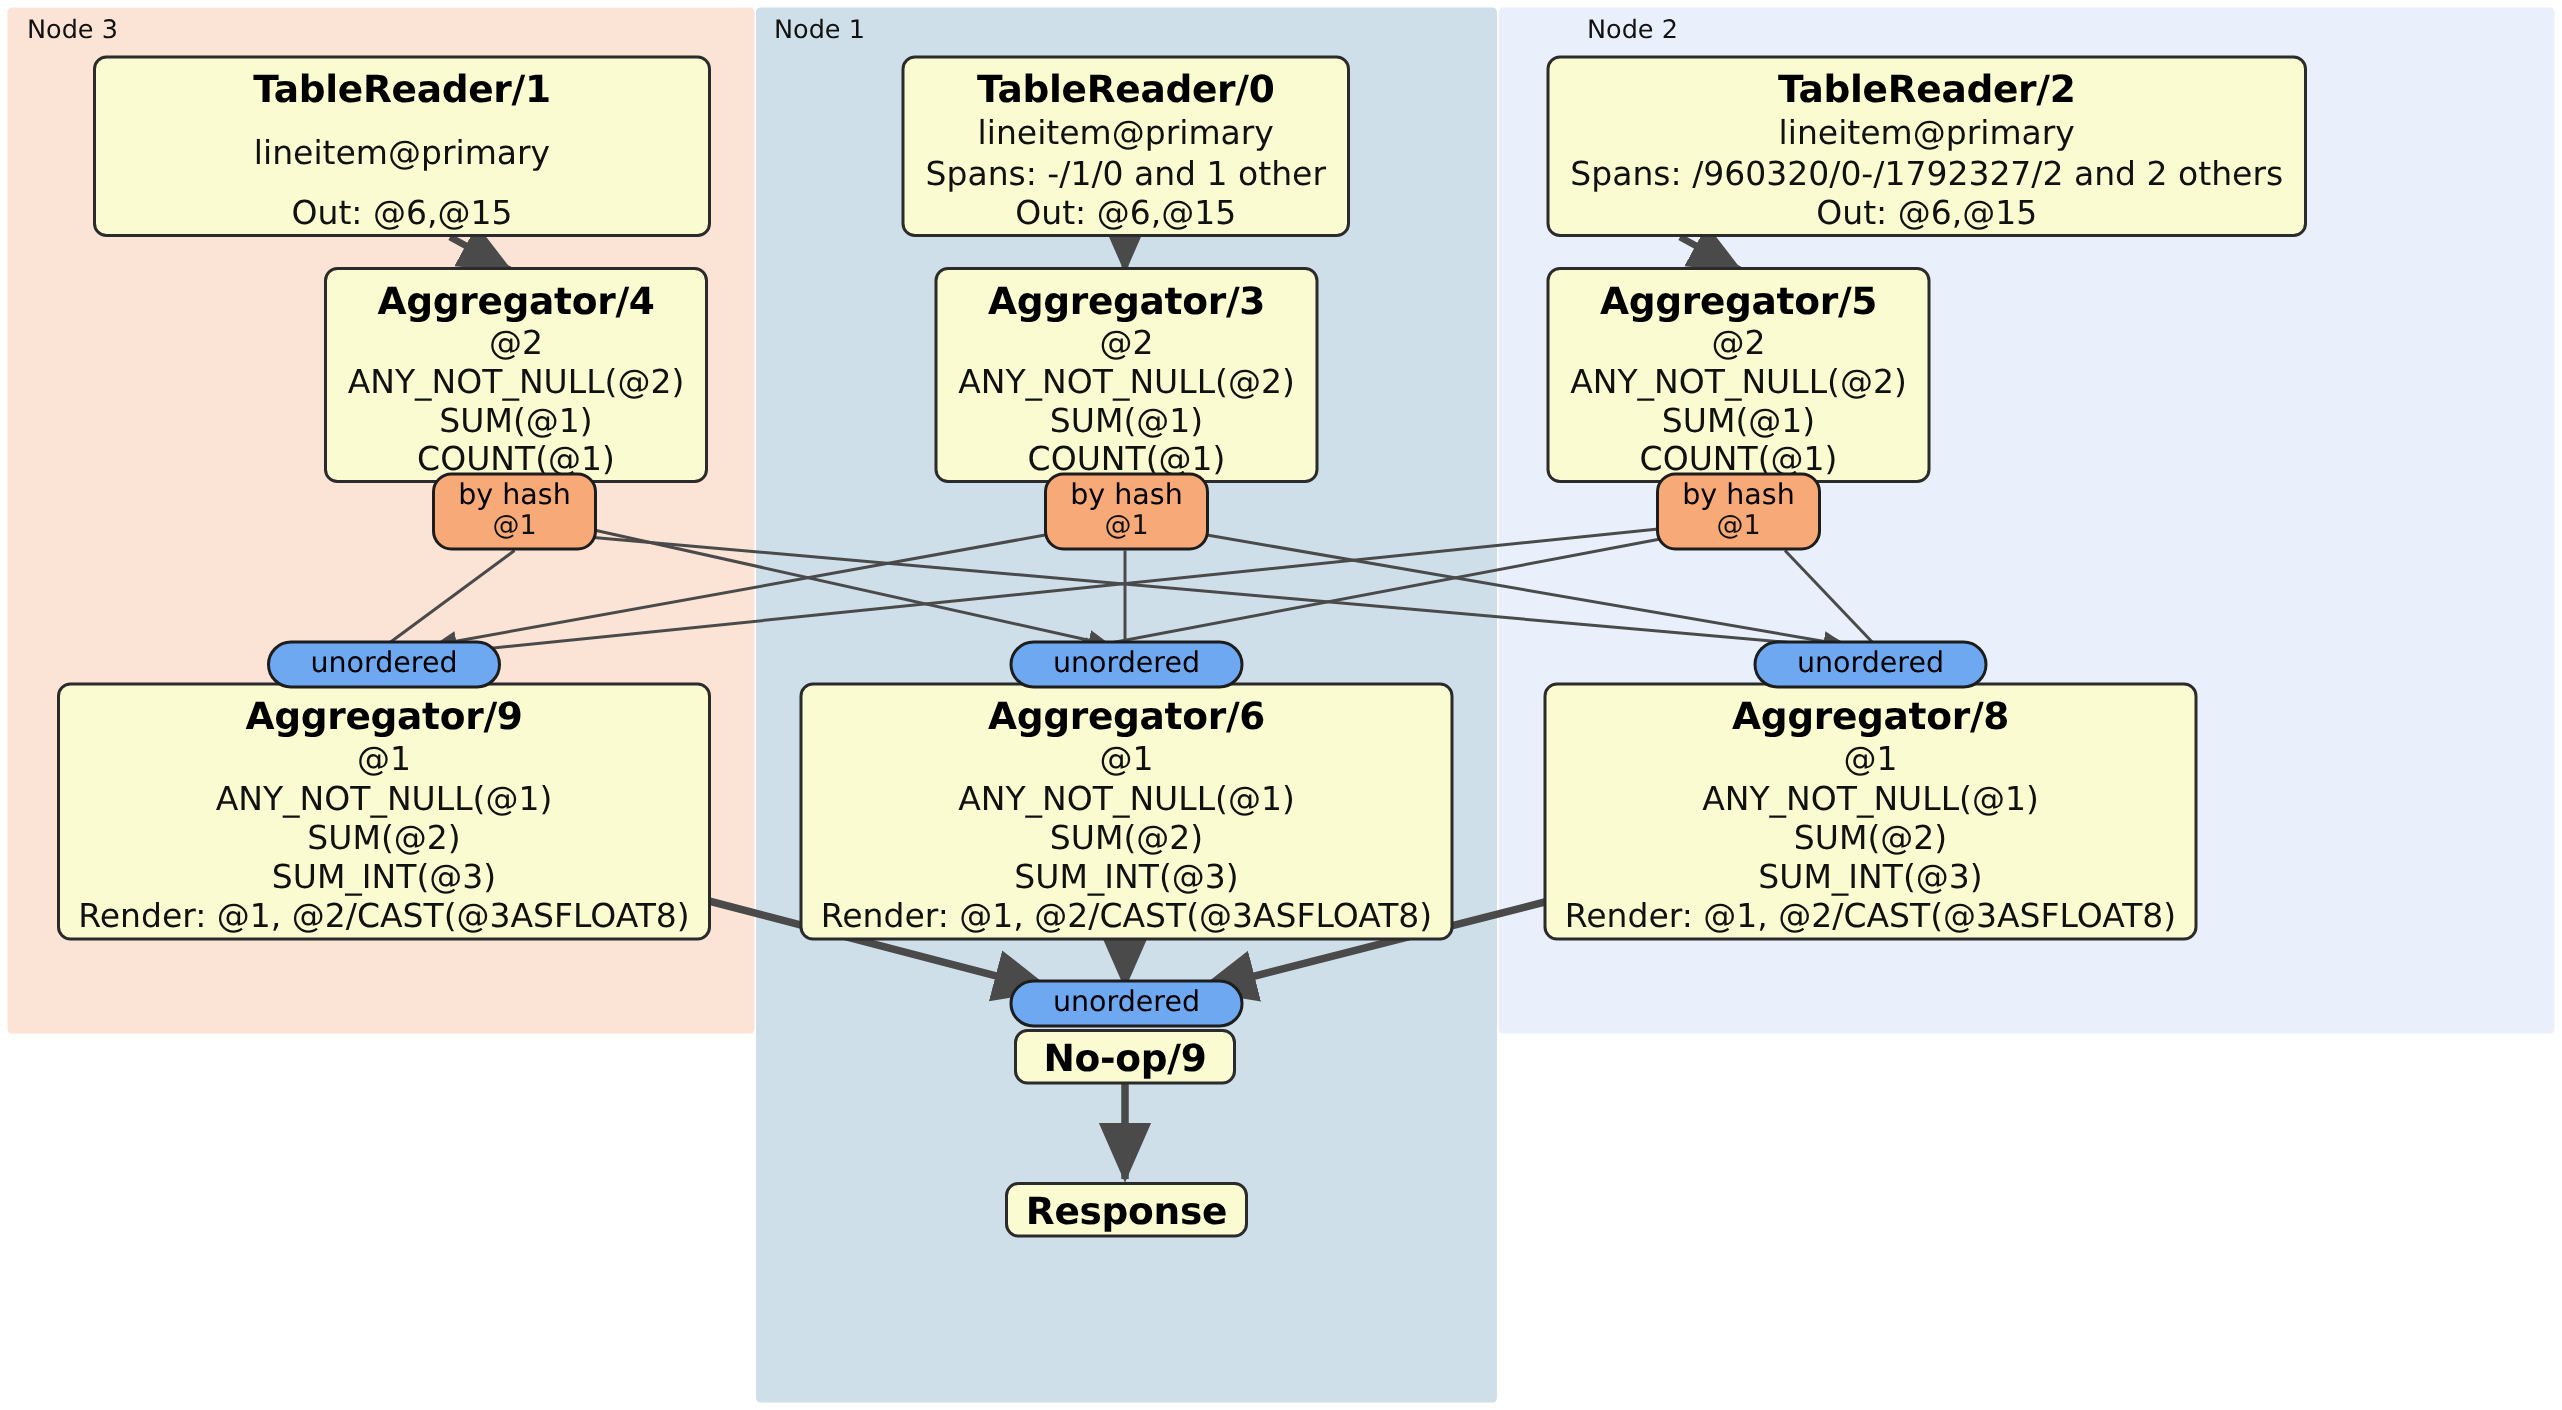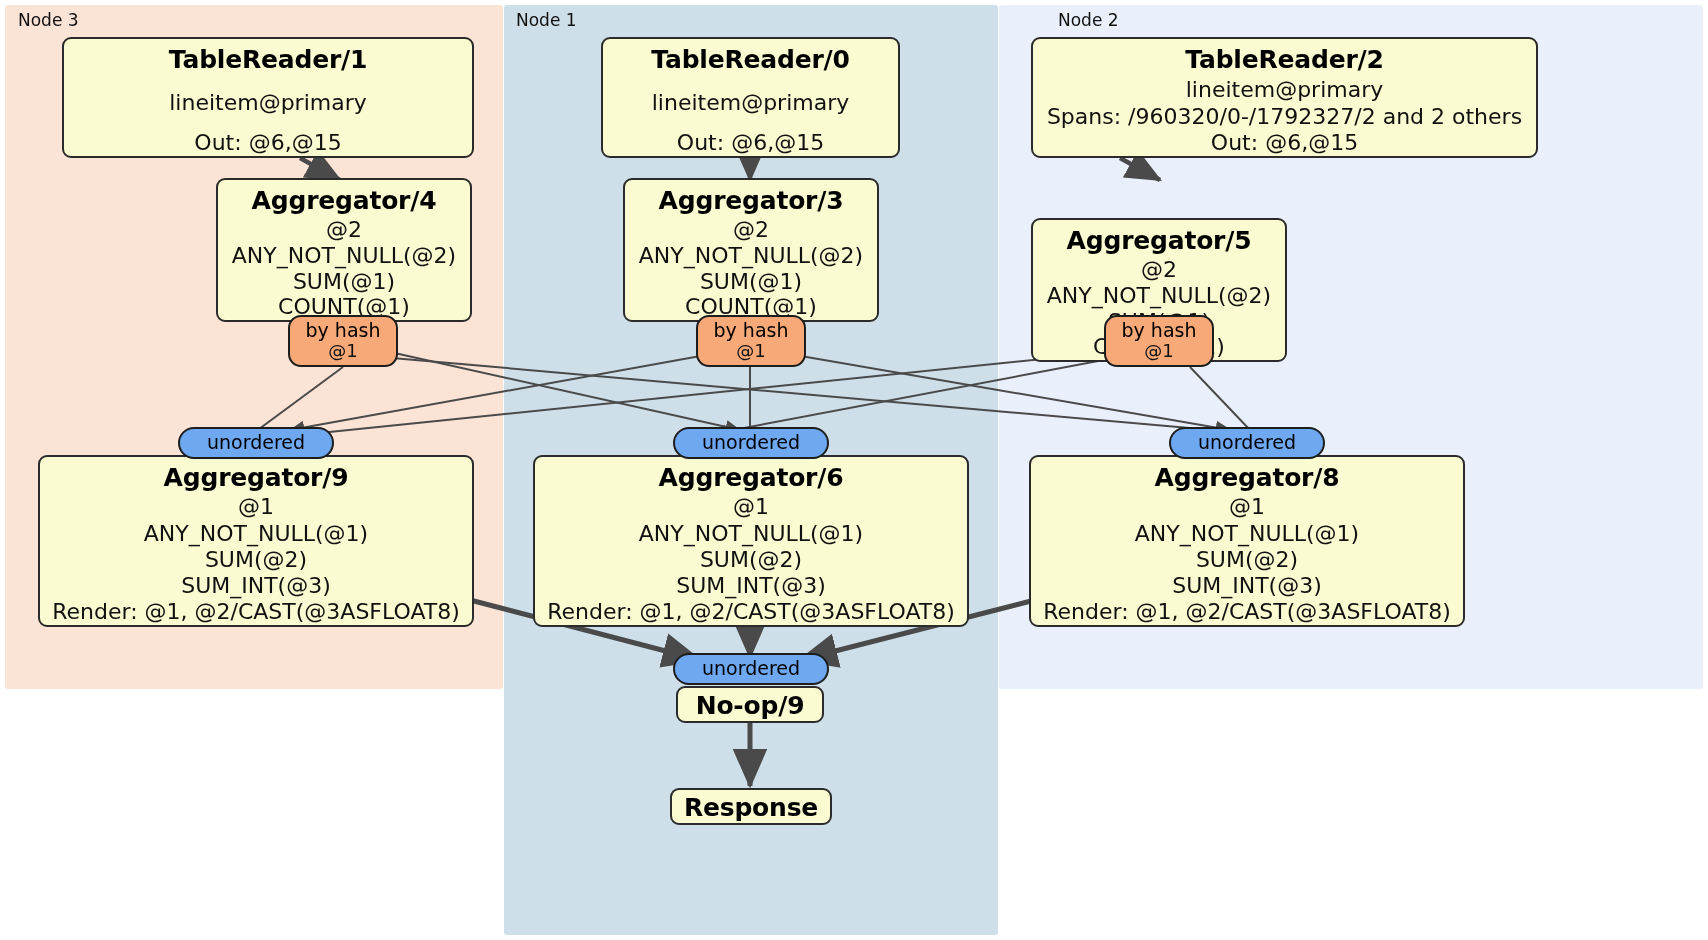--- a/index.html
+++ b/index.html
@@ -88,20 +88,21 @@
 
   <div class="proc" style="left:62px;top:37px;width:412px;height:121px;">
     <div class="ttl">TableReader/1</div>
     <div class="ln">lineitem@primary</div>
     <div class="ln">Out: @6,@15</div>
   </div>
 
   <div class="proc" style="left:601px;top:37px;width:299px;height:121px;">
     <div class="ttl">TableReader/0</div>
     <div class="ln">lineitem@primary</div>
+    <div class="ln">Spans: -/1/0 and 1 other</div>
     <div class="ln">Out: @6,@15</div>
   </div>
 
   <div class="proc" style="left:1031px;top:37px;width:507px;height:121px;">
     <div class="ttl">TableReader/2</div>
     <div class="ln">lineitem@primary</div>
     <div class="ln">Spans: /960320/0-/1792327/2 and 2 others</div>
     <div class="ln">Out: @6,@15</div>
   </div>
 
@@ -114,21 +115,21 @@
   </div>
 
   <div class="proc" style="left:623px;top:178px;width:256px;height:144px;">
     <div class="ttl">Aggregator/3</div>
     <div class="ln">@2</div>
     <div class="ln">ANY_NOT_NULL(@2)</div>
     <div class="ln">SUM(@1)</div>
     <div class="ln">COUNT(@1)</div>
   </div>
 
-  <div class="proc" style="left:1031px;top:178px;width:256px;height:144px;margin-top:40px;">
+  <div class="proc" style="left:1031px;top:178px;width:256px;height:144px;">
     <div class="ttl">Aggregator/5</div>
     <div class="ln">@2</div>
     <div class="ln">ANY_NOT_NULL(@2)</div>
     <div class="ln">SUM(@1)</div>
     <div class="ln">COUNT(@1)</div>
   </div>
 
   <div class="proc" style="left:38px;top:455px;width:436px;height:172px;">
     <div class="ttl">Aggregator/9</div>
     <div class="ln">@1</div>

